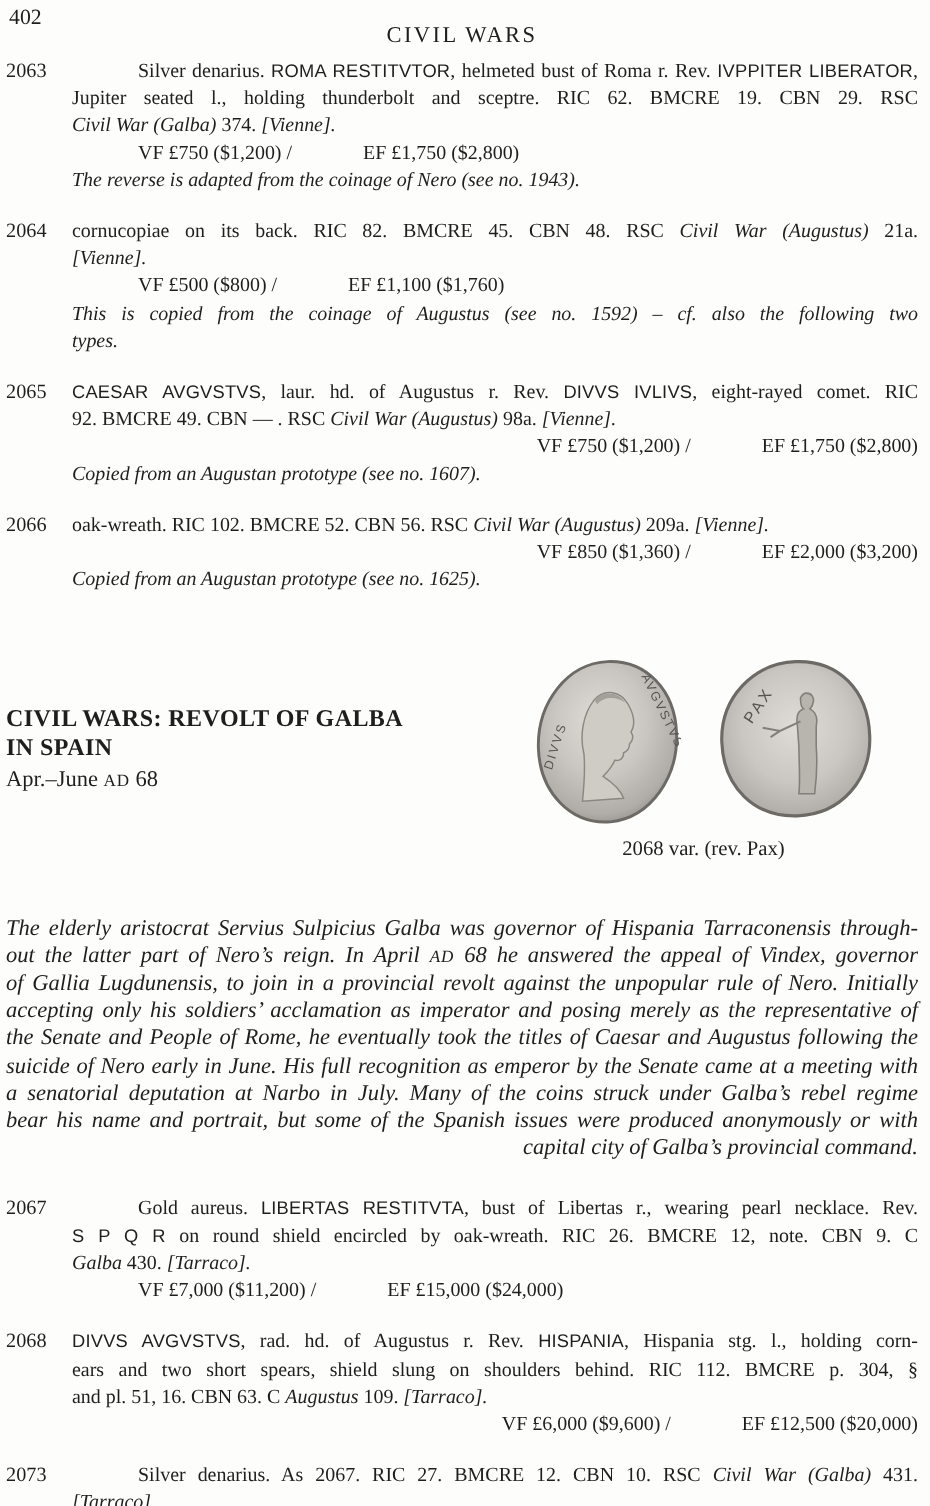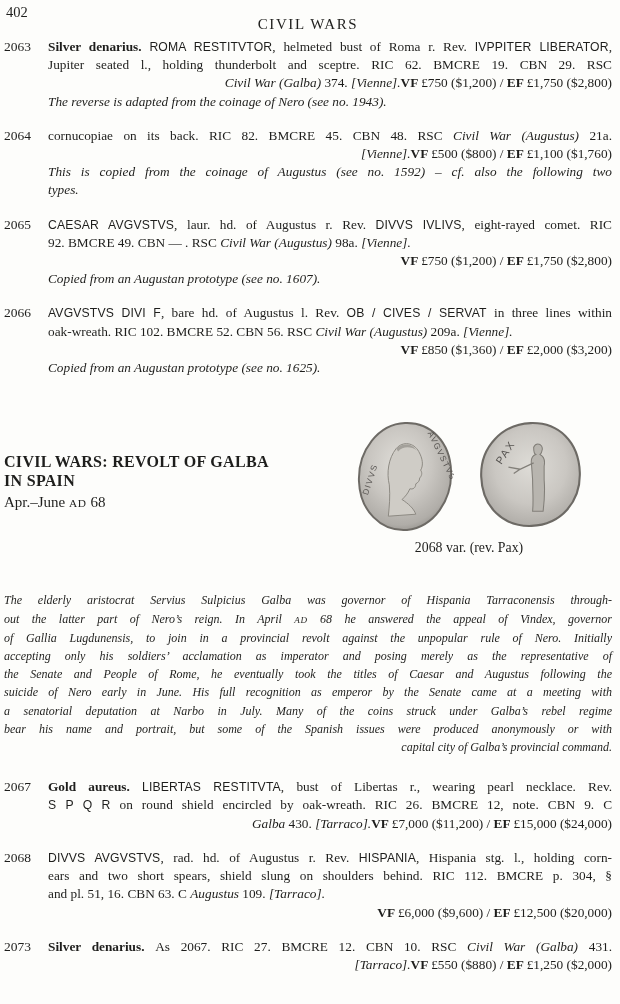--- a/index.html
+++ b/index.html
@@ -21,40 +21,40 @@
   #entries-top{margin-top:16px;}
   #entries-bottom{margin-top:22px;}
   .entry{display:flex;align-items:flex-start;}
   .entry + .entry{margin-top:16px;}
   .entry-num{width:44px;flex:0 0 44px;font-size:13.5px;}
   .entry-body{flex:1;min-width:0;}
   .line{min-height:18.2px;}
   .line.jst{text-align:justify;text-align-last:justify;}
   .line.lt{text-align:left;}
   .line.rt{text-align:right;}
-  .line.split{display:flex;justify-content:flex-end;align-items:baseline;}
-  .s-b{font-weight:bold;}
+  .line.split{display:flex;justify-content:flex-end;align-items:baseline;flex-direction:column;}
+  .s-b{font-weight:normal;margin-left:44px;}
   .s-i{font-style:italic;}
   .s-sans{font-family:"Liberation Sans", sans-serif;font-size:12.2px;letter-spacing:0.15px;}
   .s-sc{font-size:0.76em;letter-spacing:0.6px;}
 
   
   .section-row{margin-top:42px;display:flex;}
   .section-left{width:322px;flex:0 0 322px;padding-top:33px;}
   .sec-h1,.sec-h2{font-weight:bold;font-size:16px;line-height:19px;letter-spacing:0.3px;}
   .sec-date{font-size:15px;margin-top:3px;}
   .section-right{flex:1;display:flex;flex-direction:column;align-items:center;}
   .coins-row{display:flex;align-items:flex-start;gap:24px;margin-top:2px;}
   .coin-obv{width:98px;height:111px;}
   .coin-rev{width:105px;height:107px;}
   .plate-caption{margin-top:7px;font-size:13.8px;}
   .coinlegend{font-family:"Liberation Sans", sans-serif;fill:#565350;}
 
   
-  #intro{margin-top:34px;font-size:12px;}
+  #intro{margin-top:34px;font-size:15px;}
   #intro .line{font-style:italic;text-align:right;}
 </style>
 </head>
 <body style="background: rgb(253, 253, 251); color: rgb(30, 30, 28);">
 
 <div class="page">
 
   <div class="runhead">
     <span class="pagenum">402</span>
     <span class="runtitle">CIVIL WARS</span>
@@ -90,21 +90,20 @@
         <div class="entry-body">
           <div class="line jst"><span class="s-sans">CAESAR AVGVSTVS</span><span>, laur. hd. of Augustus r. Rev. </span><span class="s-sans">DIVVS IVLIVS</span><span>, eight-rayed comet. RIC</span></div>
           <div class="line lt"><span>92. BMCRE 49. CBN — . RSC </span><span class="s-i">Civil War (Augustus)</span><span> 98a. </span><span class="s-i">[Vienne].</span></div>
           <div class="line rt"><span class="s-b">VF </span><span>£750 ($1,200) / </span><span class="s-b">EF </span><span>£1,750 ($2,800)</span></div>
           <div class="line lt"><span class="s-i">Copied from an Augustan prototype (see no. 1607).</span></div>
         </div>
       </div>
       <div class="entry">
         <div class="entry-num">2066</div>
         <div class="entry-body">
-          <div class="line jst"><span class="s-sans">AVGVSTVS DIVI F</span><span>, bare hd. of Augustus l. Rev. </span><span class="s-sans">OB / CIVES / SERVAT</span><span> in three lines within</span></div>
           <div class="line lt"><span>oak-wreath. RIC 102. BMCRE 52. CBN 56. RSC </span><span class="s-i">Civil War (Augustus)</span><span> 209a. </span><span class="s-i">[Vienne].</span></div>
           <div class="line rt"><span class="s-b">VF </span><span>£850 ($1,360) / </span><span class="s-b">EF </span><span>£2,000 ($3,200)</span></div>
           <div class="line lt"><span class="s-i">Copied from an Augustan prototype (see no. 1625).</span></div>
         </div>
       </div>
     </div>
 
   <div class="section-row">
     <div class="section-left">
       <div class="sec-h1">CIVIL WARS: REVOLT OF GALBA</div>

